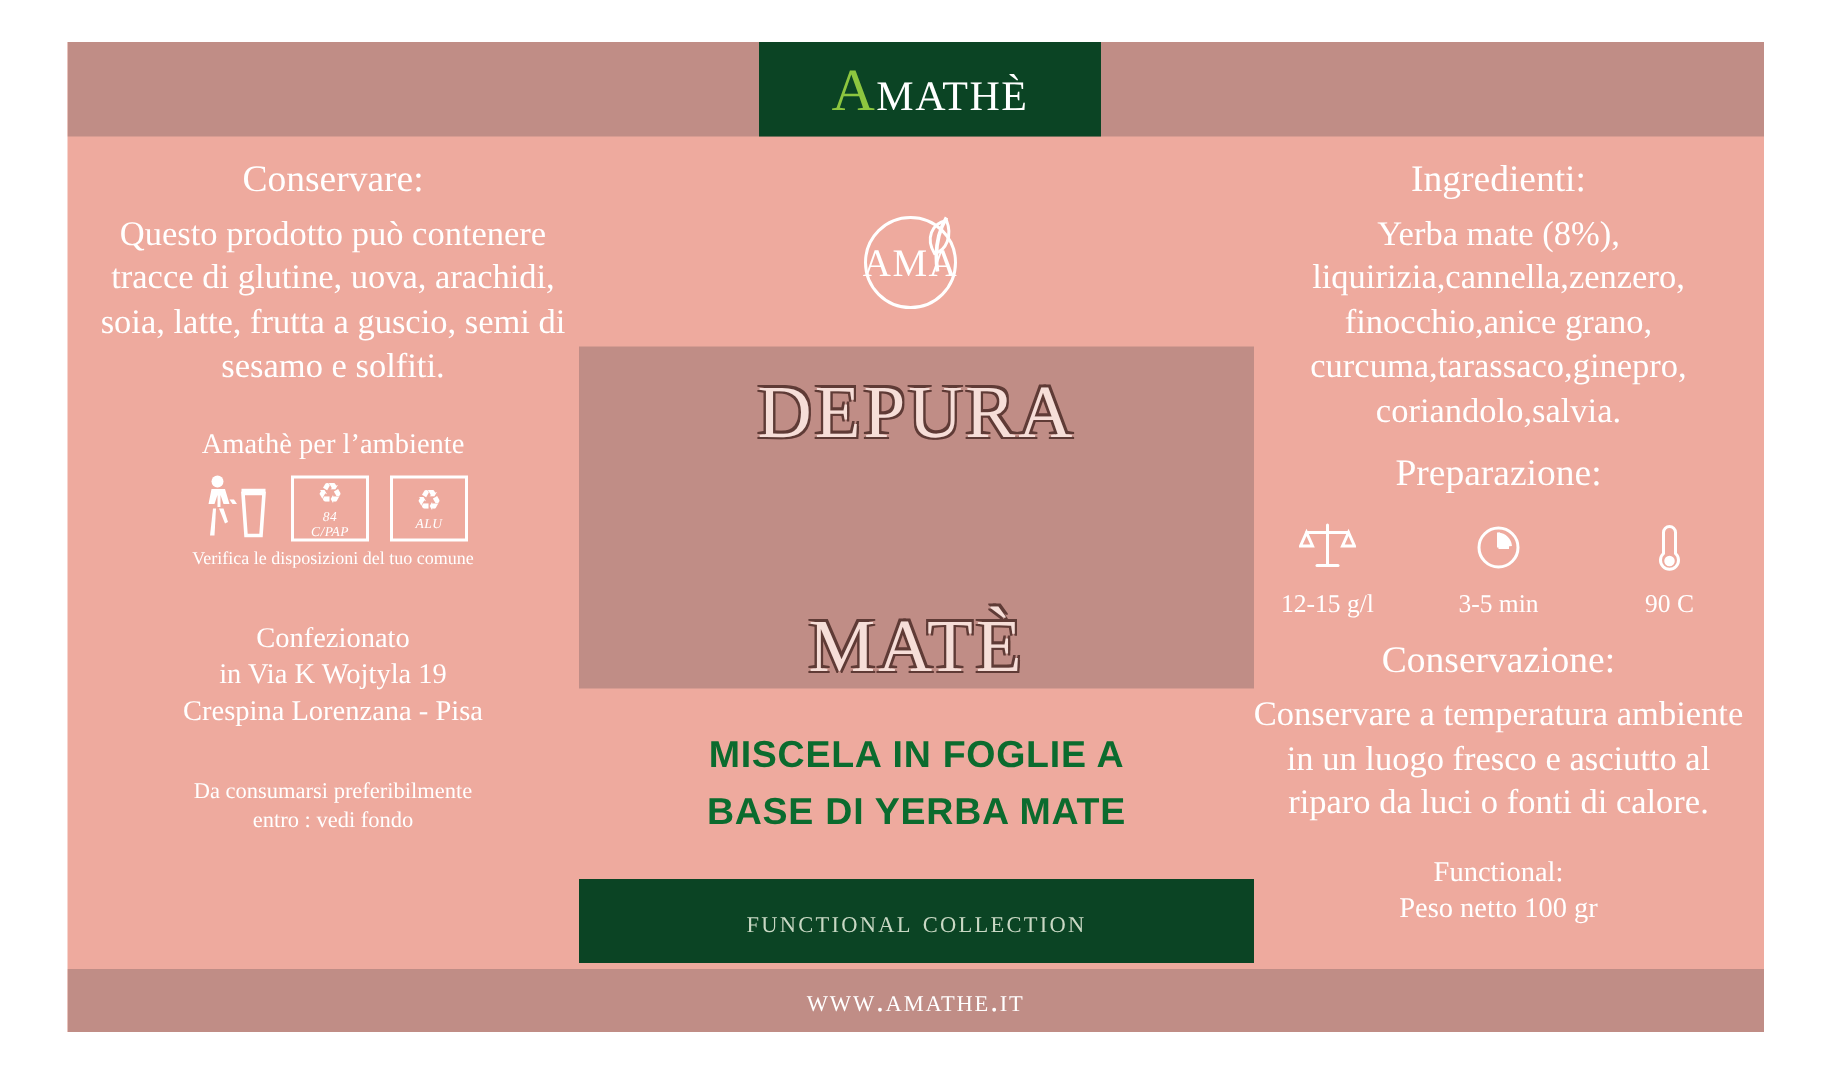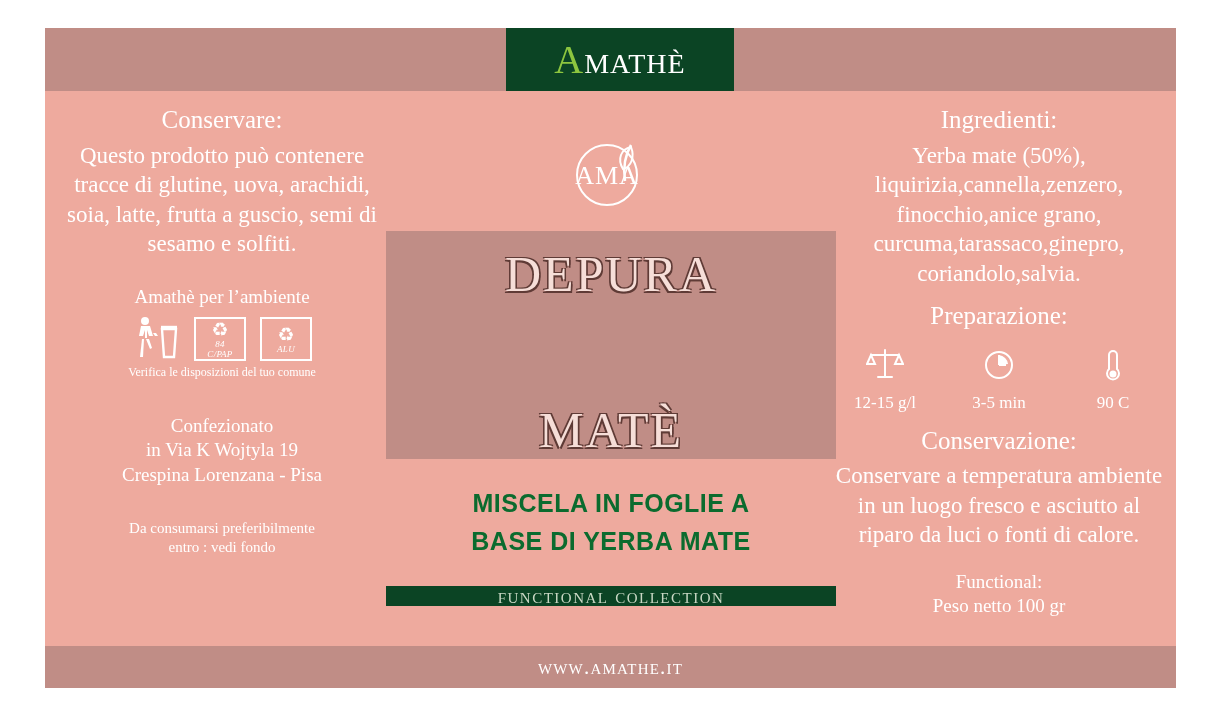--- a/index.html
+++ b/index.html
@@ -189,21 +189,21 @@
     color: #0b6b2e;
     font-family: "Liberation Sans", sans-serif;
     font-weight: bold;
     font-size: 25px;
     line-height: 1.5;
     letter-spacing: .5px;
   }
   .collection-plate {
     margin-top: 26px;
     background: #0b4424;
-    height: 20px;
+    height: 56px;
     display: flex;
     align-items: center;
     justify-content: center;
     color: #c9d8c4;
     font-size: 21px;
     letter-spacing: 1.5px;
     font-variant: small-caps;
     text-transform: lowercase;
   }
 
@@ -323,21 +323,21 @@
       <div>BASE DI YERBA MATE</div>
     </div>
 
     <div class="collection-plate">
       <span>Functional collection</span>
     </div>
   </div>
 
   <div class="col col-right">
     <div class="heading">Ingredienti:</div>
-    <div class="body-text">Yerba mate (50%), liquirizia,cannella,zenzero, finocchio,anice grano, curcuma,tarassaco,ginepro, coriandolo,salvia.</div>
+    <div class="body-text">Yerba mate (8%), liquirizia,cannella,zenzero, finocchio,anice grano, curcuma,tarassaco,ginepro, coriandolo,salvia.</div>
 
     <div class="gap-14"></div>
 
     <div class="heading">Preparazione:</div>
 
     <div class="prep-row">
       <div class="prep-item">
         <div class="prep-icon">
           <svg width="38" height="40" viewBox="0 0 38 40" aria-hidden="true">
             <g fill="none" stroke="#ffffff" stroke-width="2" stroke-linecap="round">

